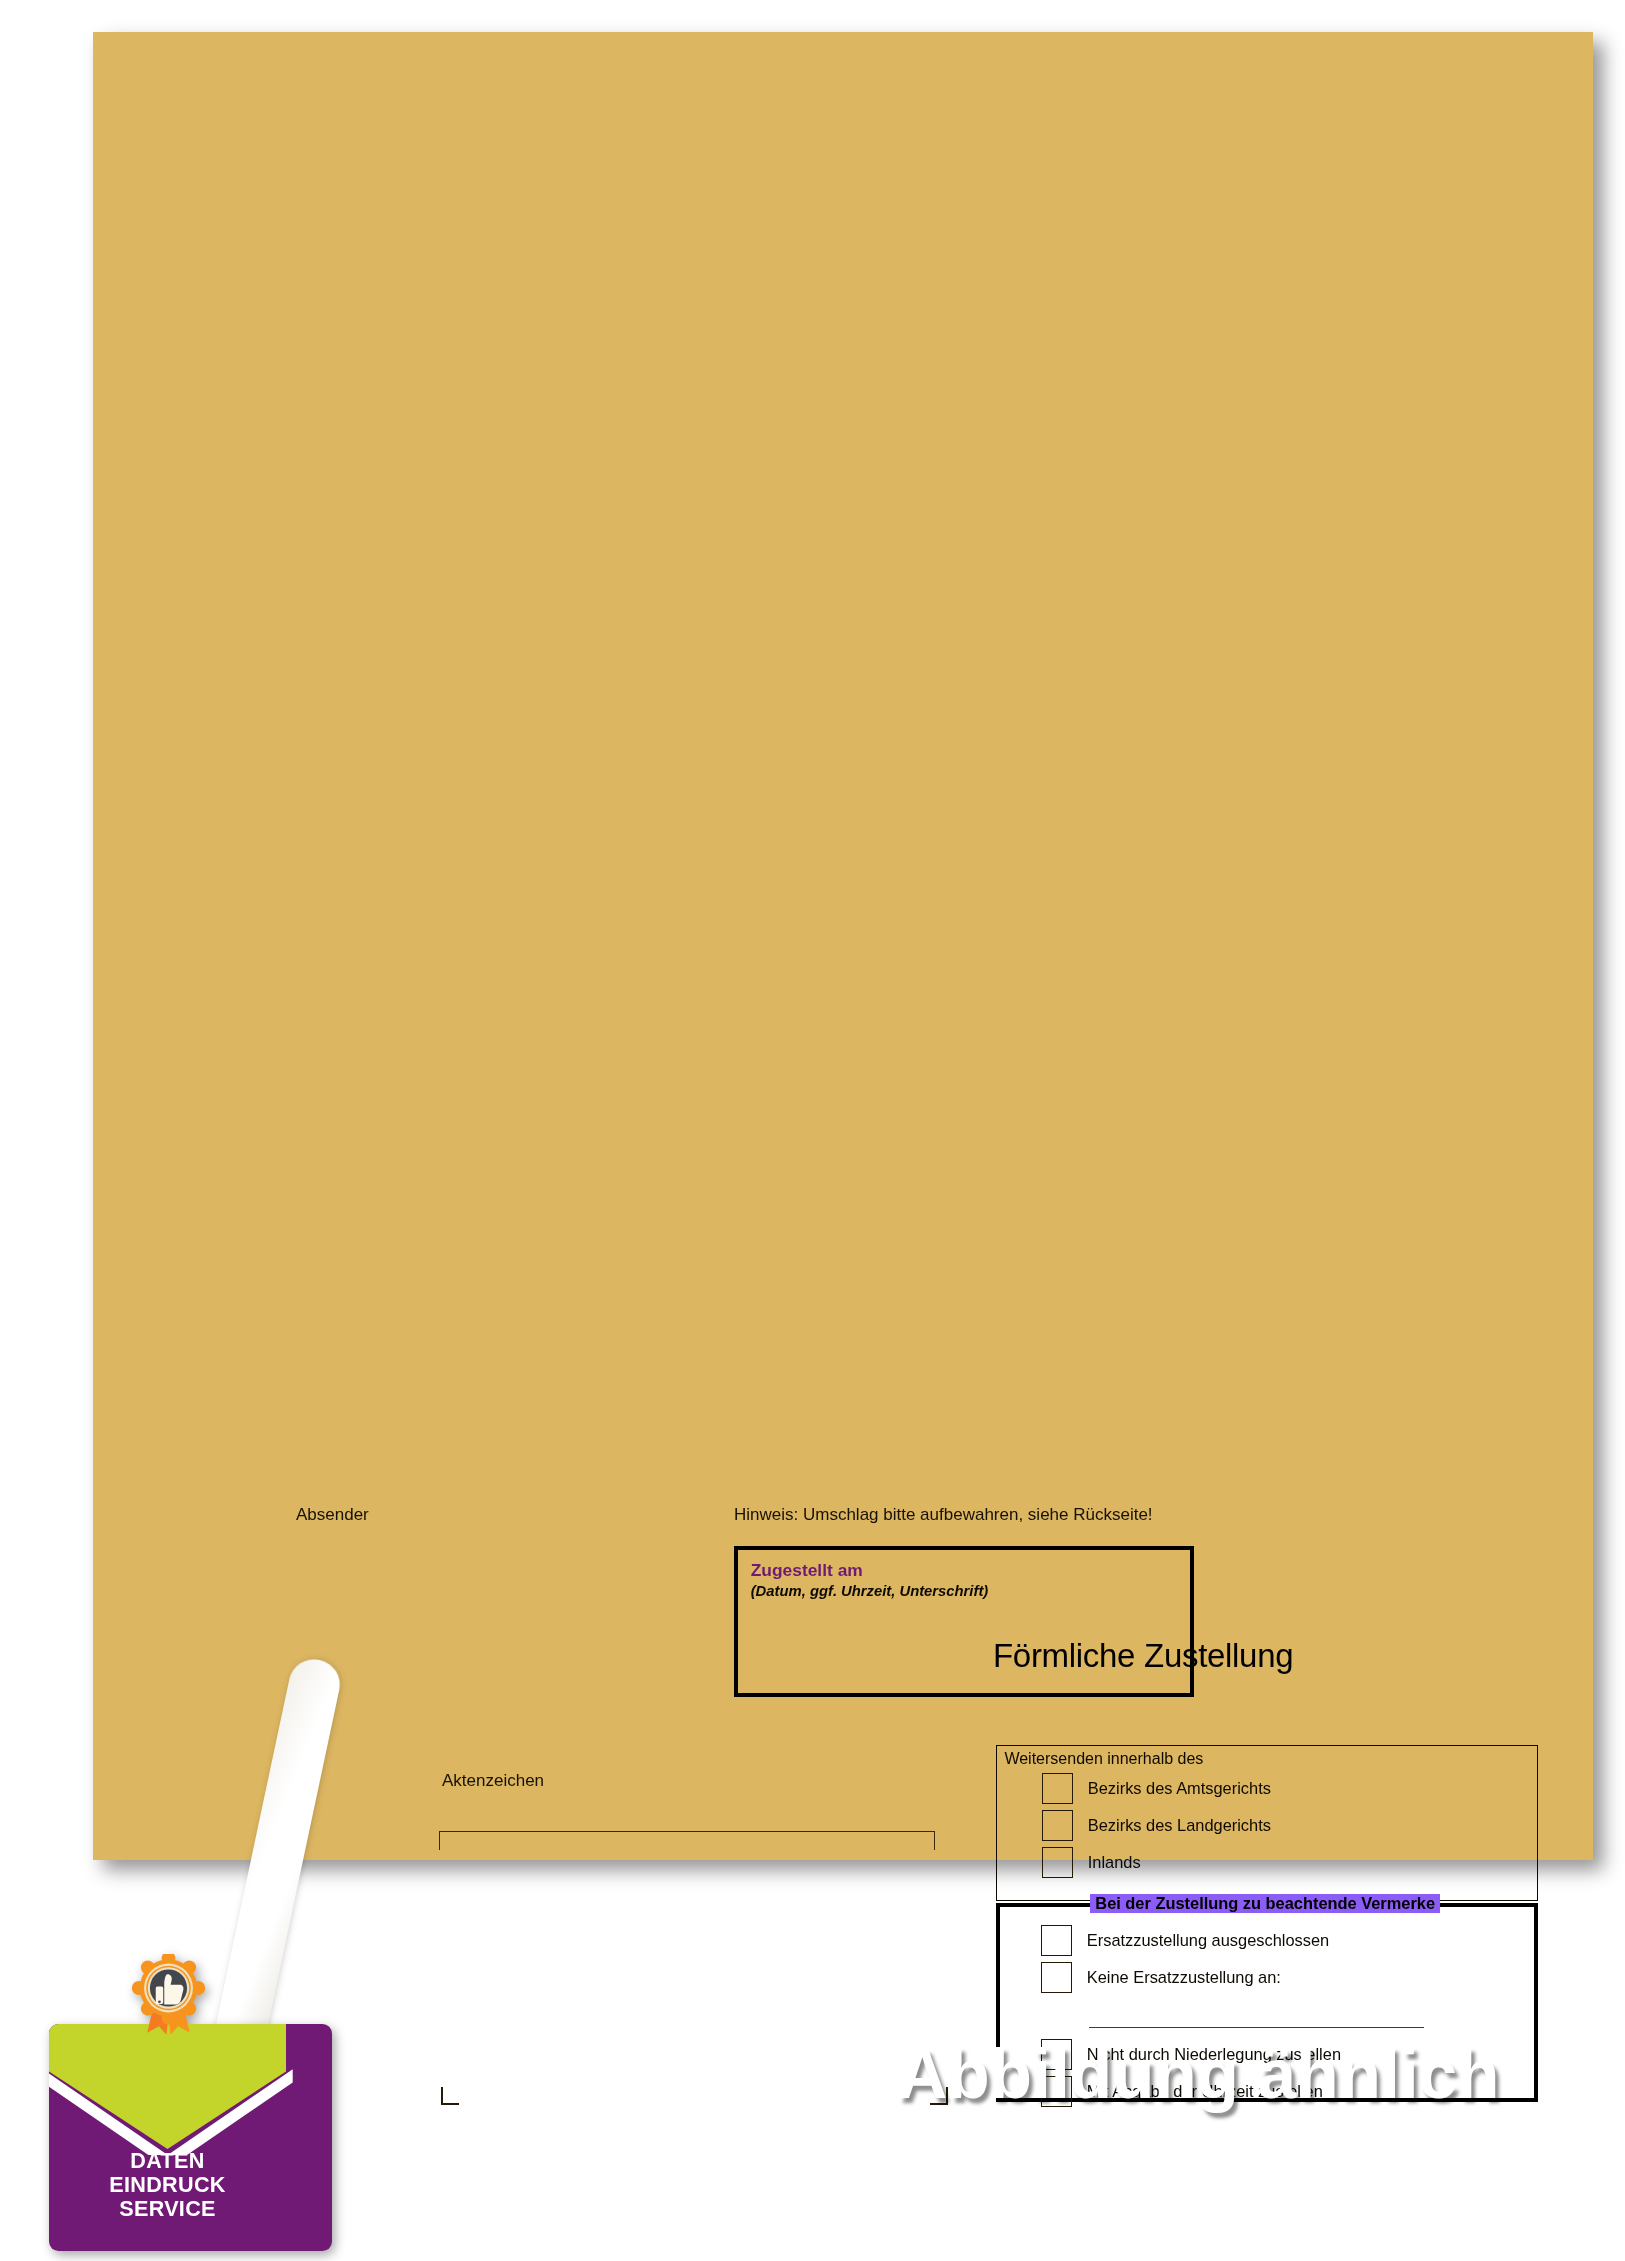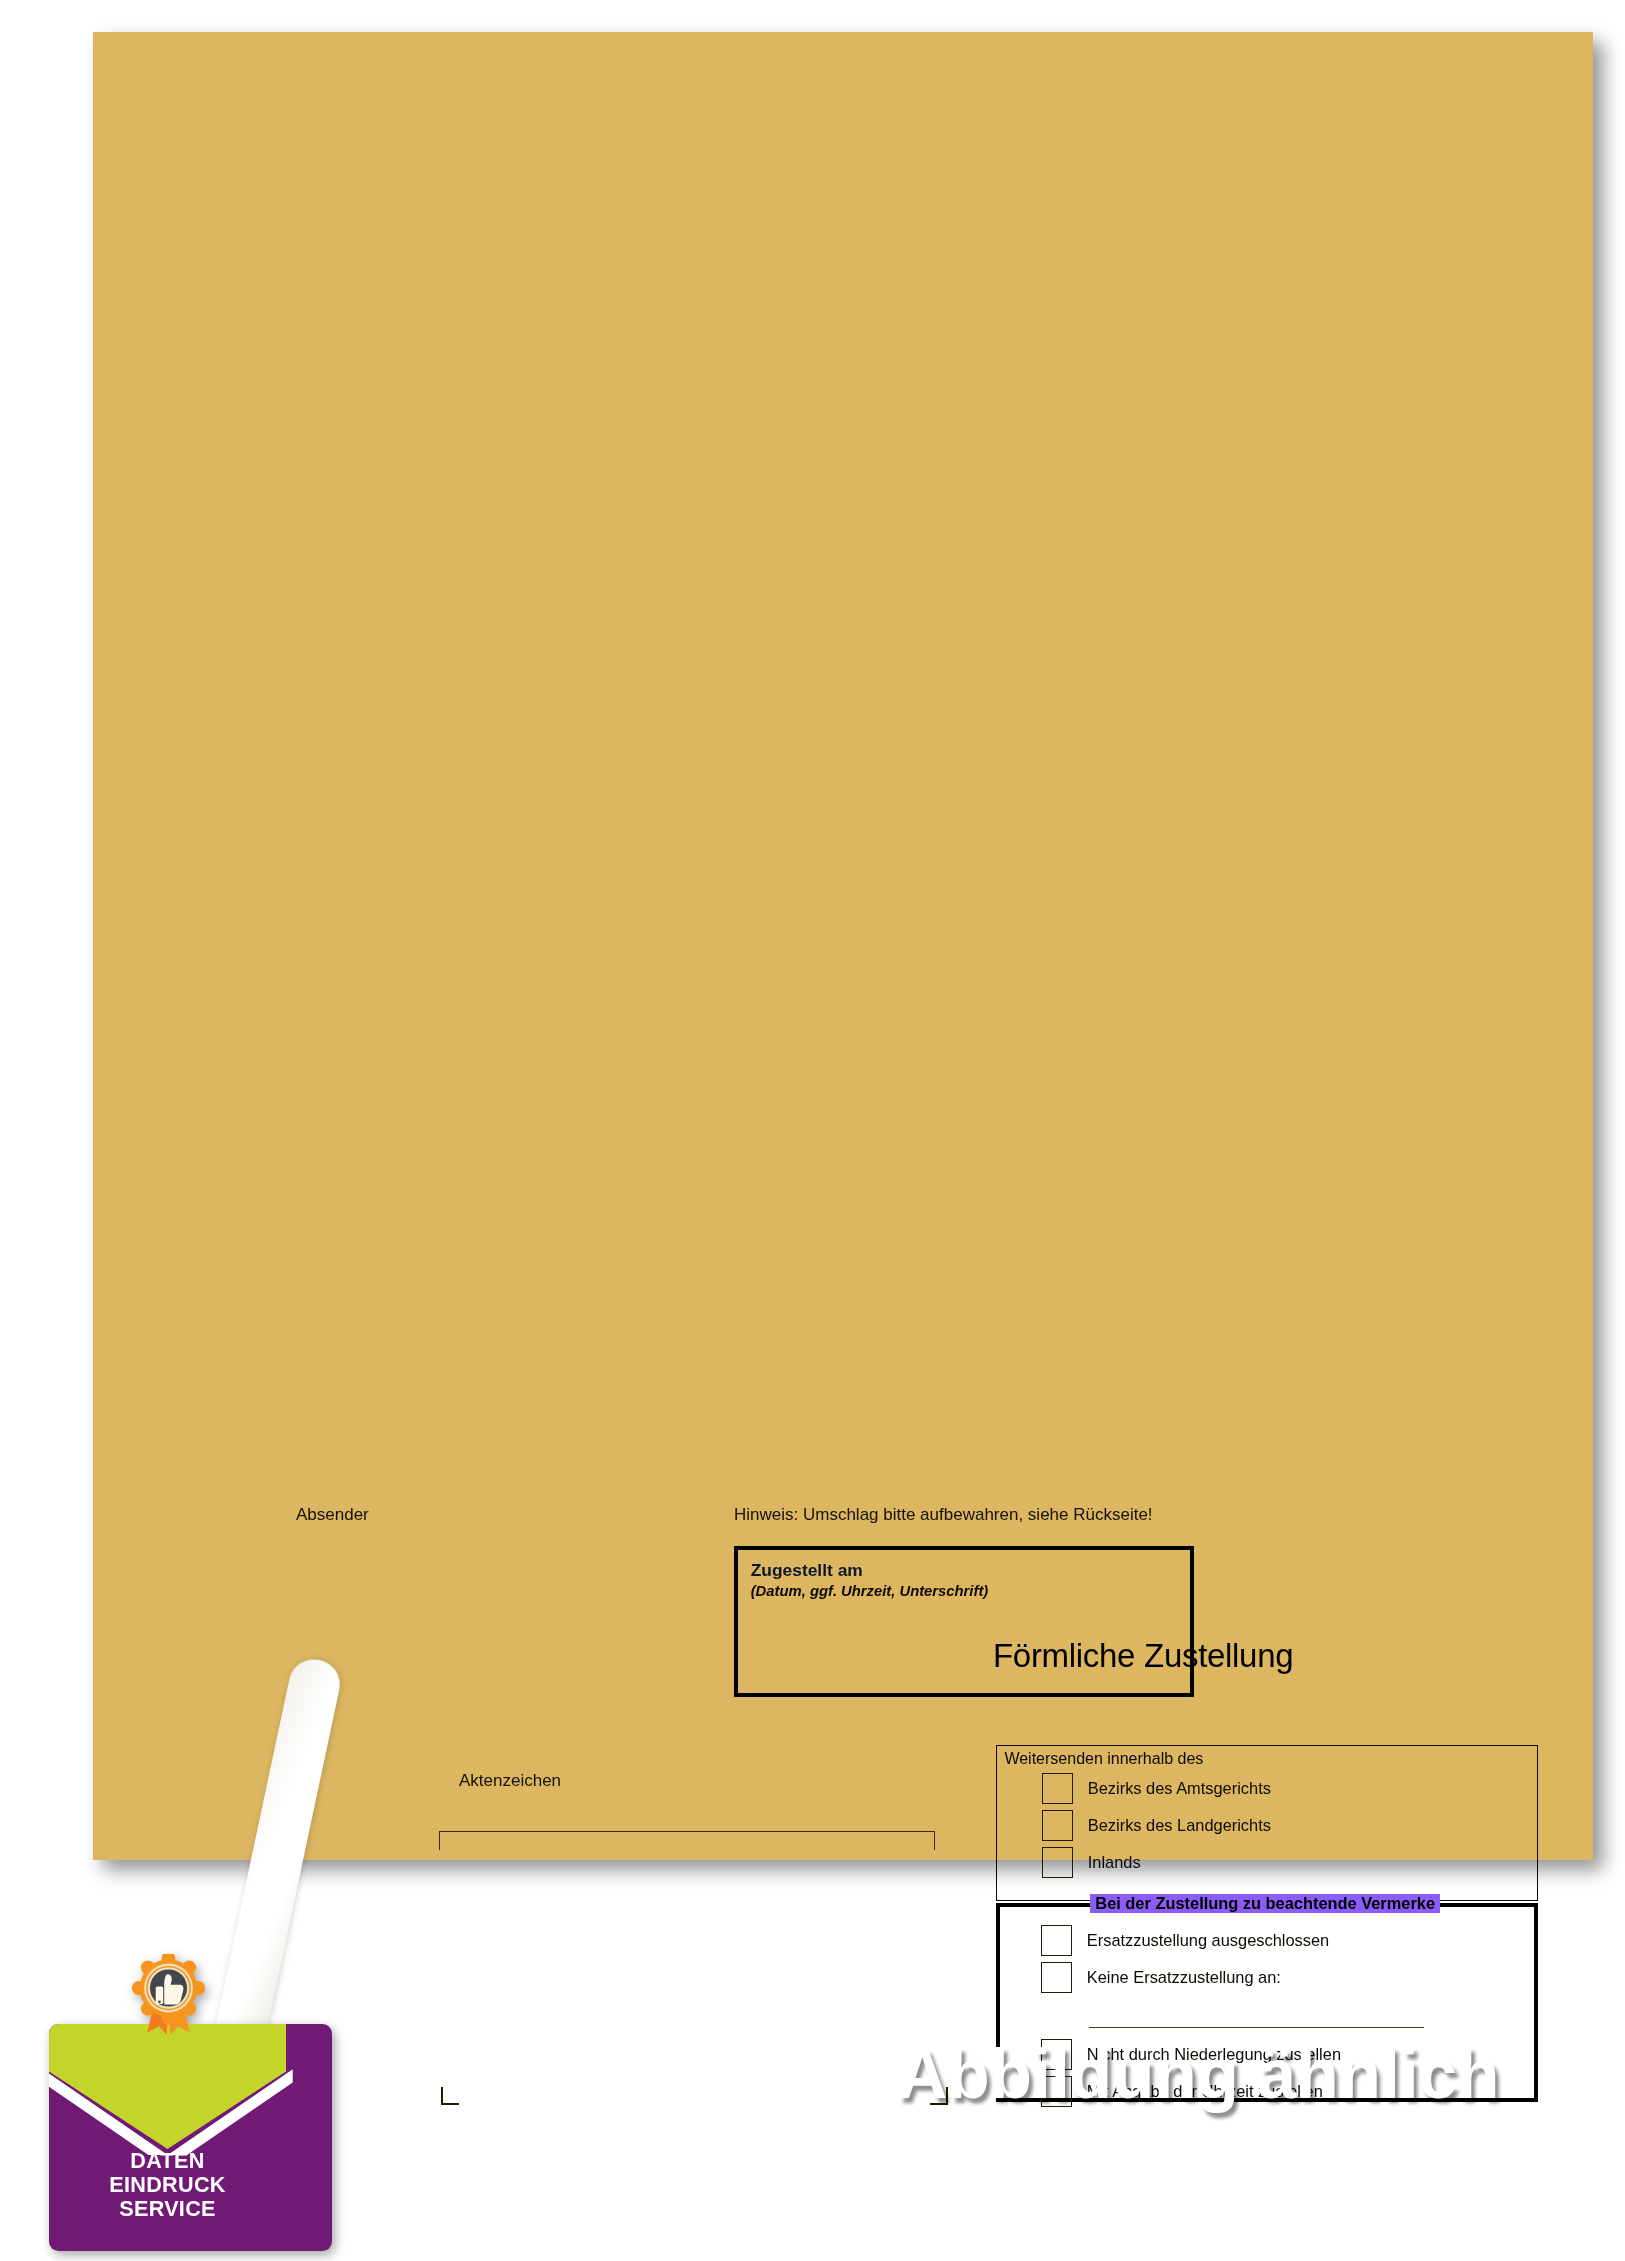--- a/index.html
+++ b/index.html
@@ -83,38 +83,38 @@
     height: 151px;
     border: 4.7px solid #000000;
     box-sizing: border-box;
   }
   #zugestellt-title {
     position: absolute;
     left: 12.7px;
     top: 9.5px;
     font-size: 17.4px;
     font-weight: bold;
-    color: #0f172a;
+    color: #701a75;
     white-space: nowrap;
   }
   #zugestellt-sub {
     position: absolute;
     left: 12.7px;
     top: 33px;
     font-size: 14.8px;
     font-style: italic;
     font-weight: bold;
     color: #0d0a04;
     white-space: nowrap;
   }
 
   
   #aktenzeichen-label {
     position: absolute;
-    left: 366px;
+    left: 349px;
     top: 1739px;
     font-size: 17px;
     color: #171207;
     white-space: nowrap;
   }
   #aktenzeichen-field {
     position: absolute;
     left: 346px;
     top: 1799px;
     width: 496px;

